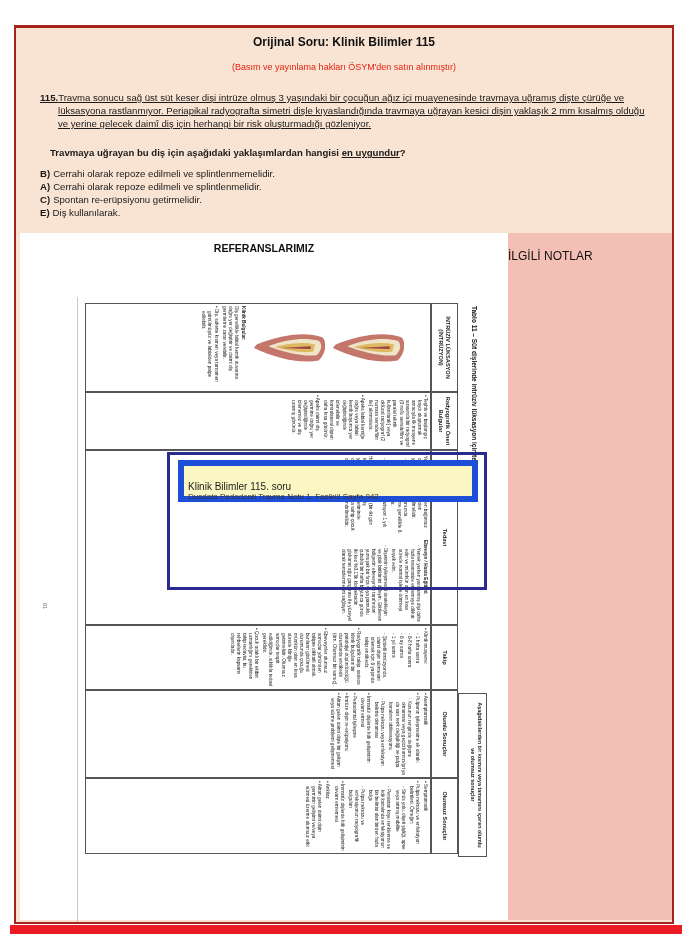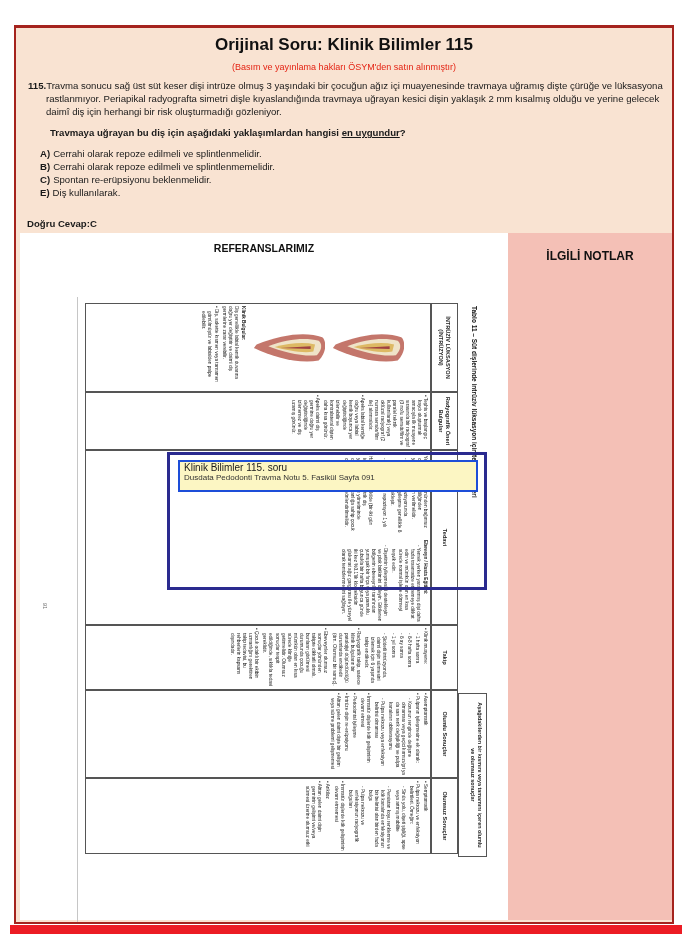--- a/index.html
+++ b/index.html
@@ -3,38 +3,38 @@
 <meta charset="utf-8">
 <style>
   html,body{margin:0;padding:0;}
   body{width:690px;height:934px;background:#ffffff;position:relative;
        font-family:"Liberation Sans", sans-serif;overflow:hidden;}
 
   .frame{position:absolute;left:14px;top:25px;width:660px;height:899px;
          background:#f9e3d2;border:2px solid #a5231d;border-top-width:3px;box-sizing:border-box;}
 
   .doc-title{position:absolute;top:7px;left:0;width:100%;text-align:center;
-             font-size:17px;font-weight:bold;color:#111;}
+             font-size:12px;font-weight:bold;color:#111;}
   .doc-subtitle{position:absolute;top:34px;left:0;width:100%;text-align:center;
                 font-size:9px;font-weight:normal;color:#e42313;}
 
   .question{position:absolute;top:47px;left:8px;width:644px;font-size:9.6px;
             line-height:13px;color:#1a1a1a;}
-  .qbody{margin:4px;padding-left:18px;text-indent:-18px;}
+  .qbody{margin:16px;padding-left:18px;text-indent:-18px;text-decoration:underline;}
   .qprompt{margin:8px;padding-left:18px;font-weight:bold;}
   .qprompt .u{text-decoration:underline;}
   .options{margin-top:5px;padding-left:16px;}
   .opt{line-height:13px;}
   .opt b{margin-right:3px;}
   .answer{margin-top:18px;padding-left:3px;font-weight:bold;}
 
   .refs{position:absolute;left:4px;top:205px;width:488px;height:687px;background:#ffffff;}
   .refs-header{padding-top:9px;text-align:center;font-weight:bold;font-size:10.5px;color:#111;}
   .notes{position:absolute;left:492px;top:205px;width:164px;height:687px;background:#f4c0b6;}
-  .notes-header{margin-top:16px;text-align:center;font-weight:bold;font-size:12px;color:#111;}
+  .notes-header{margin-top:16px;text-align:left;font-weight:normal;font-size:12px;color:#111;}
 
   .scan-edge{position:absolute;left:57px;top:64px;width:1px;height:625px;background:#c6c6c6;}
   .page-num{position:absolute;left:22px;top:370px;font-size:6px;color:#777;transform:rotate(90deg);}
 
   
   .rot-wrap{position:absolute;left:65px;top:70px;width:402px;height:554px;}
   .rot-inner{width:554px;height:402px;transform-origin:0 0;
              transform:rotate(90deg) translateY(-402px);background:#fff;}
 
   .ttable{width:554px;height:402px;color:#222;}
@@ -57,43 +57,43 @@
 
   .li{margin-bottom:2px;}
   .li.h{font-weight:bold;margin-bottom:1px;}
   .li.b1{padding-left:5px;text-indent:-5px;}
   .li.b1::before{content:"• ";}
   .li.b2{padding-left:9px;text-indent:-4px;}
   .li.b2::before{content:"- ";}
 
   .blue-rect{position:absolute;left:147px;top:219px;width:320px;height:138px;
              border:3px solid #2a2a8f;box-sizing:border-box;pointer-events:none;}
-  .callout{position:absolute;left:158px;top:227px;width:300px;height:32px;
-           background:#fcf6c3;border:2px solid #1d4ed8;box-sizing:border-box;padding:0 4px;}
+  .callout{position:absolute;left:158px;top:227px;width:300px;height:20px;
+           background:#fcf6c3;border:6px solid #1d4ed8;box-sizing:border-box;padding:15px 4px;}
   .callout .l1{font-size:10px;line-height:11px;color:#1a1a1a;}
   .callout .l2{font-size:8px;line-height:9px;color:#333;}
 
   .bottom-bar{position:absolute;left:10px;top:925px;width:672px;height:9px;background:#ec1c24;}
 </style>
 </head>
 <body>
 
 <div class="frame">
 
   <div class="doc-title">Orijinal Soru: Klinik Bilimler 115</div>
   <div class="doc-subtitle">(Basım ve yayınlama hakları ÖSYM'den satın alınmıştır)</div>
 
   <div class="question">
     <p class="qbody"><b>115.</b><span>Travma sonucu sağ üst süt keser dişi intrüze olmuş 3 yaşındaki bir çocuğun ağız içi muayenesinde travmaya uğramış dişte çürüğe ve lüksasyona rastlanmıyor. Periapikal radyografta simetri dişle kıyaslandığında travmaya uğrayan kesici dişin yaklaşık 2 mm kısalmış olduğu ve yerine gelecek daimî diş için herhangi bir risk oluşturmadığı gözleniyor.</span></p>
     <p class="qprompt"><span>Travmaya uğrayan bu diş için aşağıdaki yaklaşımlardan hangisi </span><span class="u">en uygundur</span><span>?</span></p>
 
     <div class="options">
+      <div class="opt"><b>B)</b><span>Cerrahi olarak repoze edilmeli ve splintlenmemelidir.</span></div>
       <div class="opt"><b>A)</b><span>Cerrahi olarak repoze edilmeli ve splintlenmelidir.</span></div>
-      <div class="opt"><b>B)</b><span>Cerrahi olarak repoze edilmeli ve splintlenmemelidir.</span></div>
-      <div class="opt"><b>C)</b><span>Spontan re-erüpsiyonu beklenmelidir.</span></div>
+      <div class="opt"><b>C)</b><span>Spontan re-erüpsiyonu getirmelidir.</span></div>
       <div class="opt"><b>E)</b><span>Diş kullanılarak.</span></div>
     </div>
 
     <p class="answer"><b>Doğru Cevap:</b><span>C</span></p>
   </div>
 
   <div class="refs">
     <div class="refs-header">REFERANSLARIMIZ</div>
 
     <div class="scan-edge"></div>
@@ -182,21 +182,21 @@
                 <div class="li b1">Alttan gelen daimi dişin germinin gelişimi ve/veya sürmesi üzerine olumsuz etki</div>
               </div>
           </div>
         </div>
       </div>
     </div>
 
     <div class="blue-rect"></div>
     <div class="callout">
       <div class="l1">Klinik Bilimler 115. soru</div>
-      <div class="l2">Dusdata Pedodonti Travma Notu 5. Fasikül Sayfa 091</div>
+      <div class="l2">Dusdata Pedodonti Travma Notu 1. Fasikül Sayfa 042</div>
     </div>
   </div>
 
   <div class="notes">
     <div class="notes-header">İLGİLİ NOTLAR</div>
   </div>
 
 </div>
 
 <div class="bottom-bar"></div>

